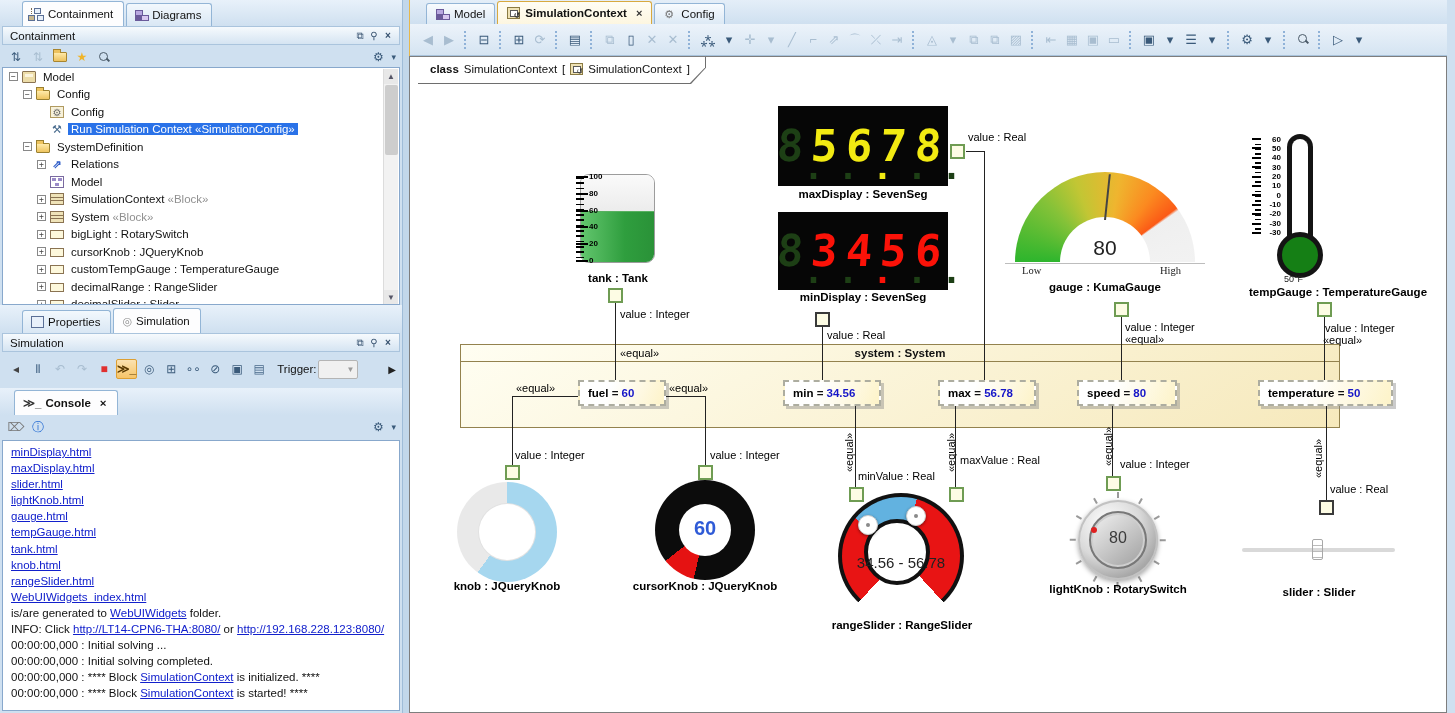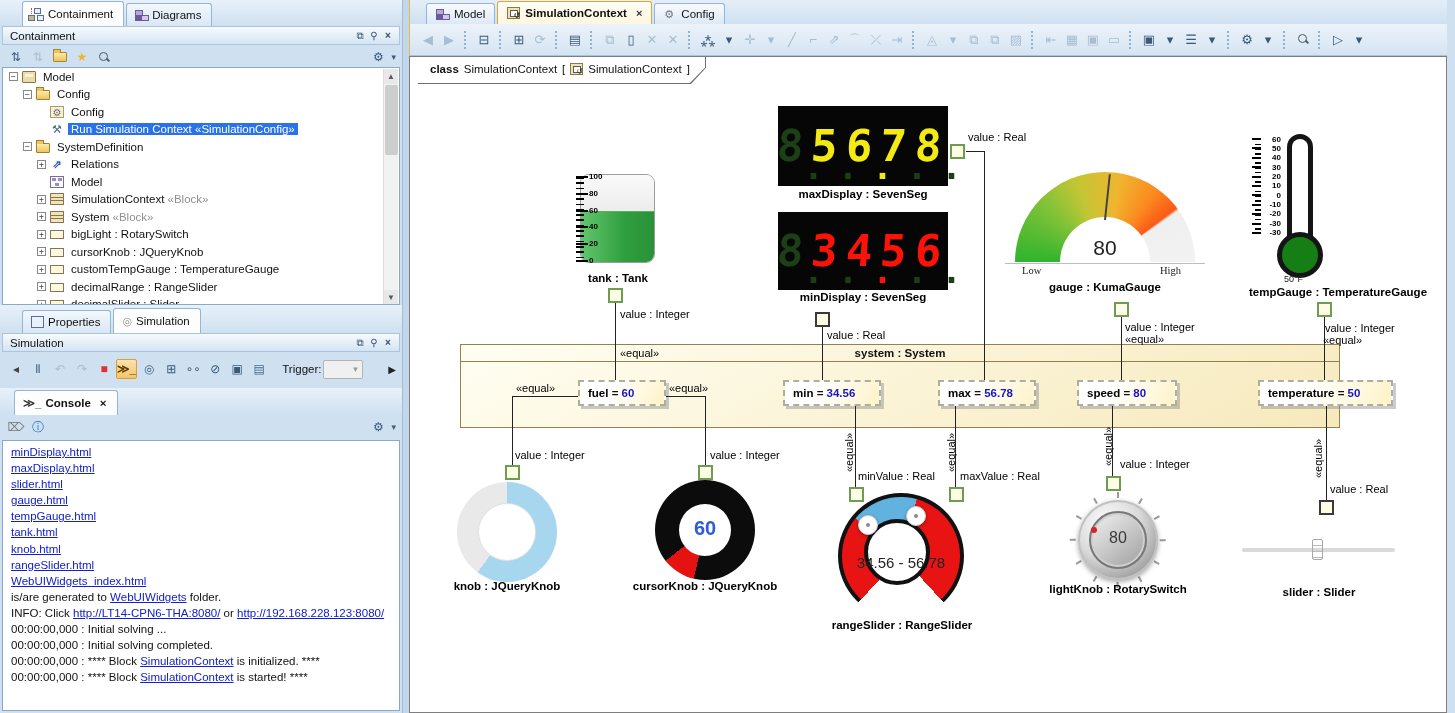--- a/index.html
+++ b/index.html
@@ -289,21 +289,21 @@
         <div class="tbtn dim">↶</div>
         <div class="tbtn dim">↷</div>
         <div class="tbtn" style="color: rgb(224, 48, 48);">■</div>
         <div class="tbtn active">≫_</div>
         <div class="tbtn">◎</div>
         <div class="tbtn">⊞</div>
         <div class="tbtn">∘∘</div>
         <div class="tbtn">⊘</div>
         <div class="tbtn">▣</div>
         <div class="tbtn" style="color: rgb(74, 106, 138);">▤</div>
-        <div style="margin-left:11px;">Trigger:</div>
+        <div style="margin-left:6px;">Trigger:</div>
         <div class="combo">▼</div>
         <div class="spacer"></div>
         <div style="color:#222;font-size:10px;">▶</div>
       </div>
 
     <div class="tabrow" style="top:388px;height:27px;padding-left:14px;">
       <div class="tab active" style="font-weight:bold;">
         <span style="font-weight:bold;color:#333;">≫_</span>
         <span>Console</span>
         <span class="close" style="margin-left:5px;font-weight:bold;">×</span>
@@ -315,20 +315,21 @@
         <div class="tbtn" style="color: rgb(42, 111, 212);">ⓘ</div>
         <div class="spacer"></div>
         <div class="tbtn">⚙</div>
         <div class="caret">▾</div>
       </div>
 
     <div id="console-body">
         <div><a>minDisplay.html</a></div>
         <div><a>maxDisplay.html</a></div>
         <div><a>slider.html</a></div>
+        <div><a>lightKnob.html</a></div>
         <div><a>gauge.html</a></div>
         <div><a>tempGauge.html</a></div>
         <div><a>tank.html</a></div>
         <div><a>knob.html</a></div>
         <div><a>rangeSlider.html</a></div>
         <div><a>WebUIWidgets_index.html</a></div>
         <div><span>is/are generated to </span><a>WebUIWidgets</a><span> folder.</span></div>
         <div><span>INFO: Click </span><a>http://LT14-CPN6-THA:8080/</a><span> or </span><a>http://192.168.228.123:8080/</a></div>
         <div><span>00:00:00,000 : Initial solving ...</span></div>
         <div><span>00:00:00,000 : Initial solving completed.</span></div>
@@ -572,21 +573,21 @@
       <div class="port" style="left:1106px;top:476px"></div>
       <div class="port dark" style="left:1319px;top:500px"></div>
       <div class="dlab" style="left:968px;top:131px">value : Real</div>
       <div class="dlab" style="left:620px;top:308px">value : Integer</div>
       <div class="dlab" style="left:827px;top:329px">value : Real</div>
       <div class="dlab" style="left:1125px;top:321px">value : Integer</div>
       <div class="dlab" style="left:1325px;top:322px">value : Integer</div>
       <div class="dlab" style="left:515px;top:449px">value : Integer</div>
       <div class="dlab" style="left:710px;top:449px">value : Integer</div>
       <div class="dlab" style="left:858px;top:470px">minValue : Real</div>
-      <div class="dlab" style="left:960px;top:470px">maxValue : Real</div>
+      <div class="dlab" style="left:960px;top:454px">maxValue : Real</div>
       <div class="dlab" style="left:1120px;top:458px">value : Integer</div>
       <div class="dlab" style="left:1330px;top:483px">value : Real</div>
       <div class="dlab" style="left:620px;top:347px">«equal»</div>
       <div class="dlab" style="left:516px;top:382px">«equal»</div>
       <div class="dlab" style="left:669px;top:382px">«equal»</div>
       <div class="dlab" style="left:1125px;top:333px">«equal»</div>
       <div class="dlab" style="left:1323px;top:334px">«equal»</div>
       <div class="dlab rot" style="left:843px;top:472px">«equal»</div>
       <div class="dlab rot" style="left:945px;top:472px">«equal»</div>
       <div class="dlab rot" style="left:1102px;top:466px">«equal»</div>

